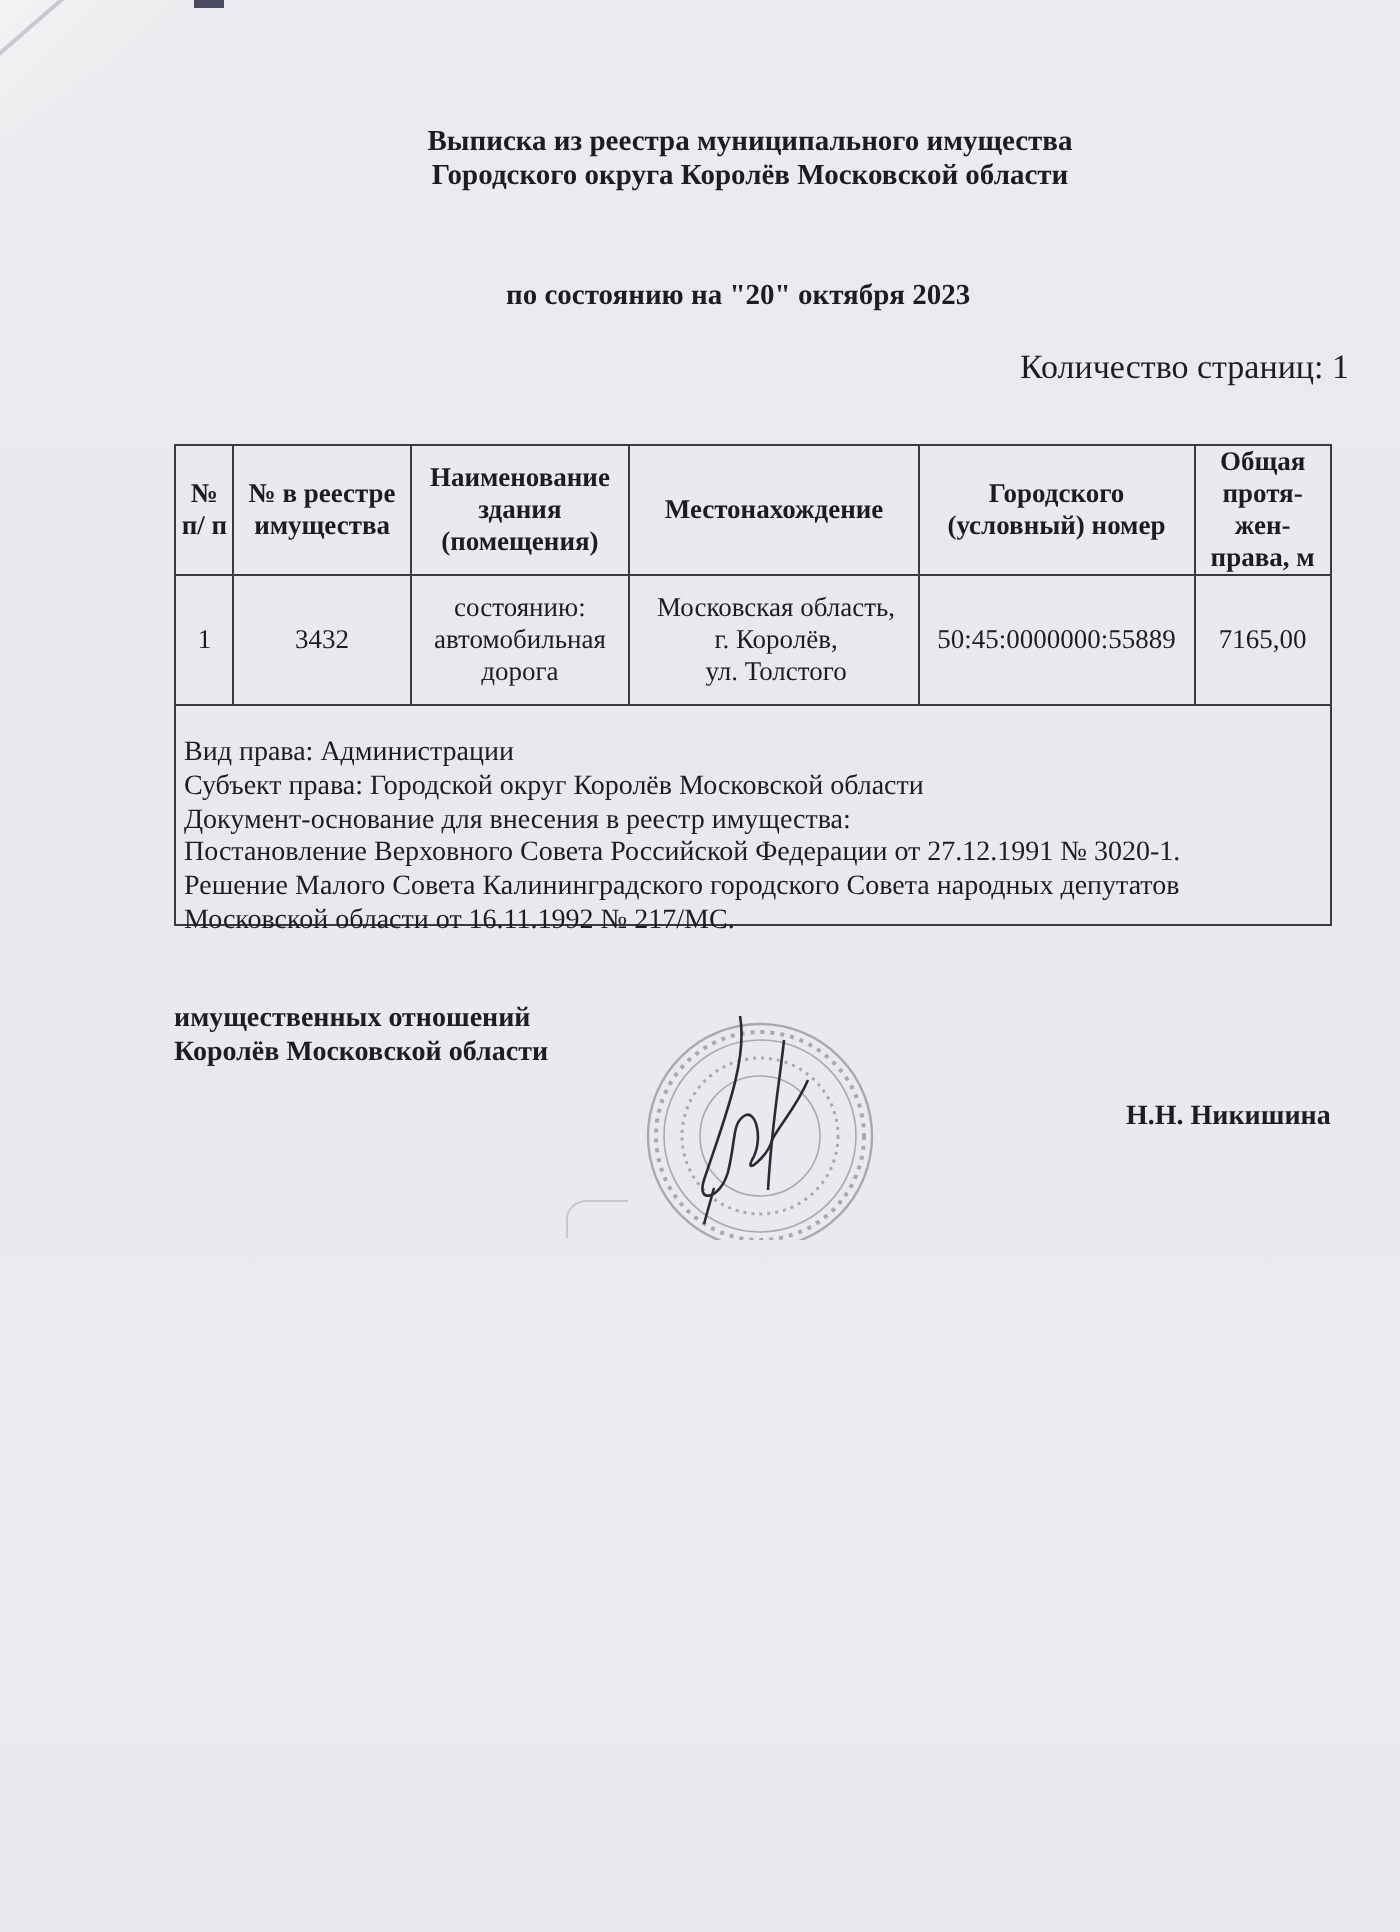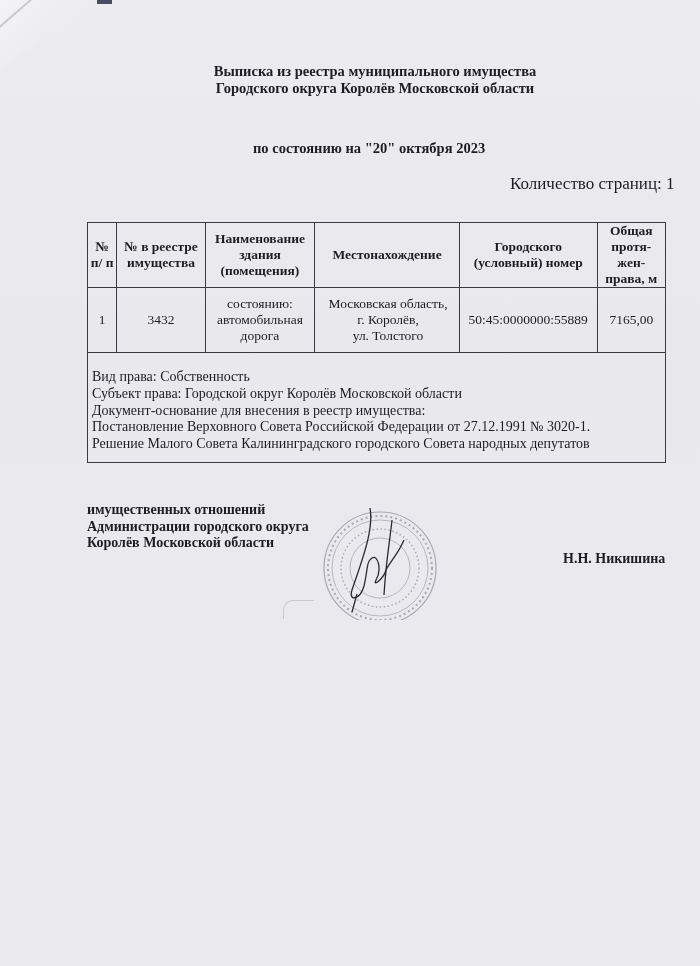--- a/index.html
+++ b/index.html
@@ -96,31 +96,31 @@
           <div>ул. Толстого</div>
         </td>
         <td>50:45:0000000:55889</td>
         <td>7165,00</td>
       </tr>
     </tbody>
   </table>
 
   <div class="notes">
     <div class="inner">
-      <div class="line">Вид права: Собственность</div>
+      <div class="line">Вид права: Администрации</div>
       <div class="line">Субъект права: Городской округ Королёв Московской области</div>
       <div class="line">Документ-основание для внесения в реестр имущества:</div>
       <div class="line">Постановление Верховного Совета Российской Федерации от 27.12.1991 № 3020-1.</div>
       <div class="line">Решение Малого Совета Калининградского городского Совета народных депутатов</div>
+      <div class="line">Московской области от 16.11.1992 № 217/МС.</div>
     </div>
   </div>
 
   <div class="signer">
     <div>имущественных отношений</div>
-    <div>Администрации городского округа</div>
     <div>Королёв Московской области</div>
   </div>
 
   <svg class="stamp" viewBox="0 0 130 120">
     <g fill="none" stroke="#a8a8b2" stroke-width="1.2">
       <circle cx="68" cy="68" r="56"></circle>
       <circle cx="68" cy="68" r="48" stroke-width="0.8"></circle>
       <circle cx="68" cy="68" r="30" stroke-width="0.8"></circle>
       <circle cx="68" cy="68" r="52" stroke-dasharray="2 3" stroke-width="2"></circle>
       <circle cx="68" cy="68" r="39" stroke-dasharray="1.5 2.5" stroke-width="1.5"></circle>

